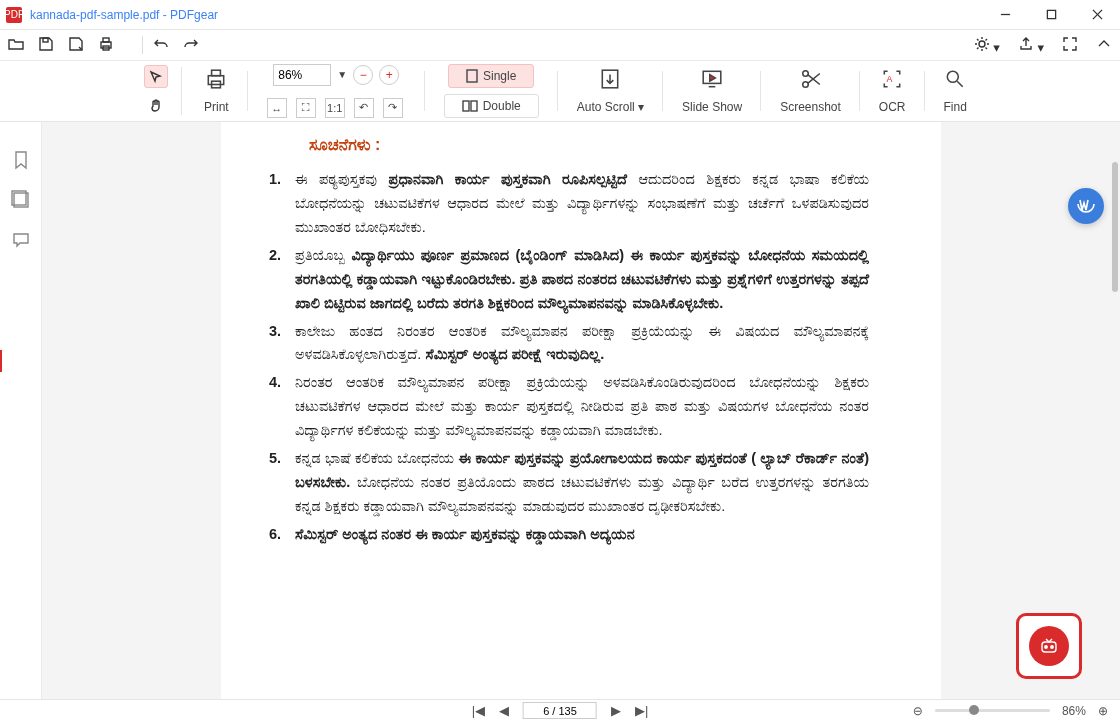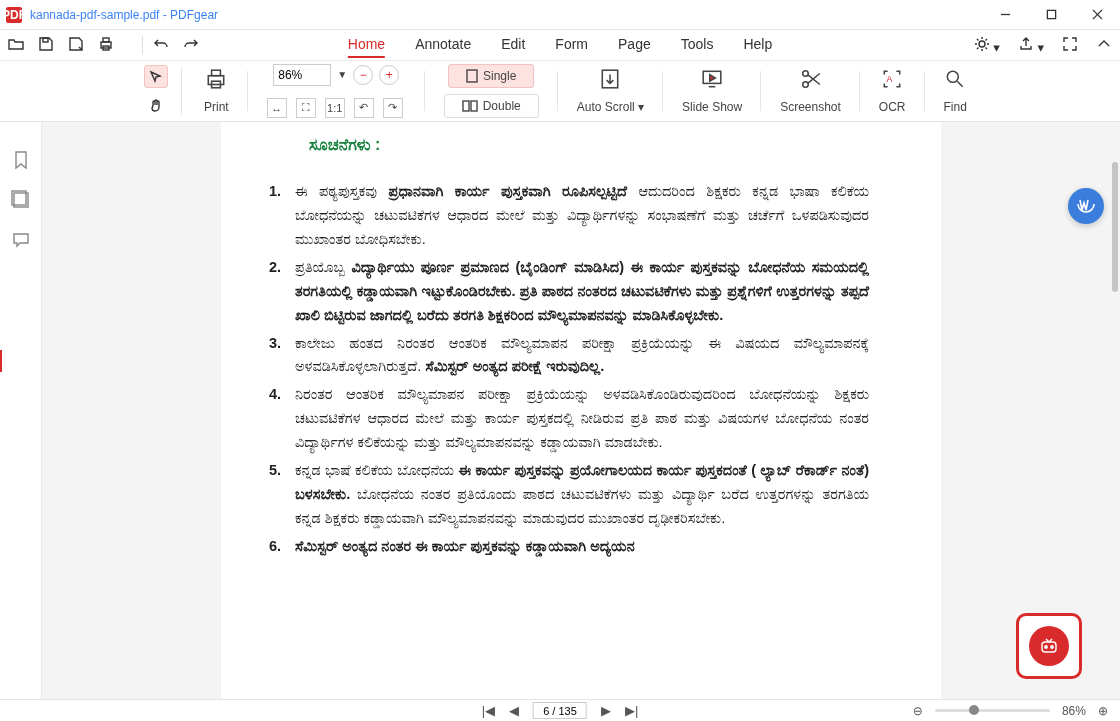--- a/index.html
+++ b/index.html
@@ -1,20 +1,20 @@
 <!DOCTYPE html>
 <html><head>
 <meta charset="utf-8">
 <style>
 * { box-sizing: border-box; margin: 0; padding: 0; font-family: "Segoe UI", Arial, sans-serif; }
 body { width: 1120px; height: 721px; background: #fff; overflow: hidden; position: relative; font-size: 13px; color: #333; }
 
 
 .titlebar { height: 30px; display: flex; align-items: center; border-bottom: 1px solid #e5e5e5; }
-.app-icon { width: 16px; height: 16px; background: #d92b2b; margin: 0 8px 0 6px; border-radius: 2px; display:flex; align-items:center; justify-content:center; color:#fff; font-size:12px; font-weight:bold;}
+.app-icon { width: 16px; height: 16px; background: #d92b2b; margin: 0 8px 0 6px; border-radius: 2px; display:flex; align-items:center; justify-content:center; color:#fff; font-size:10px; font-weight:normal;}
 .title-text { font-size: 12px; color: #3b82f6; flex: 1; }
 .win-controls { display: flex; }
 .win-btn { width: 46px; height: 30px; display: flex; align-items: center; justify-content: center; cursor: pointer; }
 .win-btn svg { width: 11px; height: 11px; }
 
 
 .menubar { height: 30px; display: flex; align-items: center; padding: 0 8px; position: relative; }
 .quick-icons { display: flex; gap: 14px; margin-right: 18px; }
 .quick-icons span { cursor: pointer; }
 .sep { width:1px; height:18px; background:#ddd; margin: 0 10px; }
@@ -42,36 +42,36 @@
 .big-ic { width:22px; height:22px; margin-bottom:2px; }
 
 
 .sidebar { position:absolute; left:0; top:122px; bottom:22px; width:42px; border-right:1px solid #eaeaea; display:flex; flex-direction:column; align-items:center; gap:20px; padding-top:28px;}
 .sidebar .sbic { width:20px; height:20px; cursor:pointer; color:#888;}
 .red-mark { position:absolute; left:0; top:228px; width:2px; height:22px; background:#d92b2b;}
 
 
 .doc-area { position:absolute; left:42px; right:0; top:122px; bottom:22px; background:#f4f4f4; overflow:hidden;}
 .doc-page { background:#fff; margin:0 auto; width:720px; min-height:100%; padding: 14px 72px 10px 48px; font-size:14.5px; color:#222; font-family: "Noto Sans Kannada", Arial, sans-serif;}
-.doc-heading { color:#15803d; font-weight:bold; text-align:left; margin-bottom:26px; font-size:16px; padding-left:40px;}
+.doc-heading { color:#c2410c; font-weight:bold; text-align:left; margin-bottom:14px; font-size:16px; padding-left:40px;}
 ol.pts { list-style:none; counter-reset:it; }
 ol.pts li { display:flex; margin:0 0 4px 0; text-align:justify; line-height:1.65;}
 ol.pts li::before { counter-increment:it; content:counter(it) "."; font-weight:bold; width:26px; flex-shrink:0;}
 ol.pts li .txt { flex:1; }
 .b { font-weight:bold; }
 
 
 .vscroll { position:absolute; right:2px; top:128px; bottom:28px; width:8px;}
 .vscroll-thumb { position:absolute; right:0; top:34px; width:6px; height:130px; background:#c4c4c4; border-radius:3px;}
 
 
 .statusbar { position:absolute; left:0; right:0; bottom:0; height:22px; border-top:1px solid #e5e5e5; display:flex; align-items:center; background:#fff;}
 .nav-group { position:absolute; left:50%; transform:translateX(-50%); display:flex; align-items:center; gap:14px;}
 .nav-btn { cursor:pointer; color:#555; font-size:13px;}
-.page-input { width:54px; height:17px; border:1px solid #ccc; font-size:11px; text-align:center;}
+.page-input { width:74px; height:17px; border:1px solid #ccc; font-size:11px; text-align:center;}
 .zoom-status { position:absolute; right:12px; display:flex; align-items:center; gap:12px; font-size:12px; color:#555;}
 .zoom-slider { width:115px; height:3px; background:#ddd; position:relative; border-radius:2px;}
 .zoom-slider::after { content:""; position:absolute; left:30%; top:-4px; width:10px; height:10px; background:#888; border-radius:50%;}
 
 
 .float-blue { position:absolute; right:16px; top:188px; width:36px; height:36px; border-radius:50%; background:#3b7ddd; display:flex; align-items:center; justify-content:center; cursor:pointer; color:#fff; box-shadow:0 2px 6px rgba(0,0,0,.2);}
 .float-bot { position:absolute; right:38px; bottom:42px; width:66px; height:66px; border:3px solid #d92b2b; border-radius:10px; display:flex; align-items:center; justify-content:center; cursor:pointer; background:#fff;}
 .float-bot .inner { width:40px; height:40px; border-radius:50%; background:#d92b2b; display:flex; align-items:center; justify-content:center; color:#fff;}
 
 svg { stroke:currentColor; fill:none; stroke-width:1.4; }
@@ -122,29 +122,20 @@
         </svg></span>
   </div>
   <div class="sep"></div>
   <div class="quick-icons">
     <span><svg width="16" height="16" viewBox="0 0 16 16">
           <path d="M5 4L2 7l3 3M2 7h8a4 4 0 014 4"></path>
         </svg></span>
     <span><svg width="16" height="16" viewBox="0 0 16 16">
           <path d="M11 4l3 3-3 3M14 7H6a4 4 0 00-4 4"></path>
         </svg></span>
-  </div>
-  <div class="menus">
-    <div class="menu-item active">Home</div>
-    <div class="menu-item">Annotate</div>
-    <div class="menu-item">Edit</div>
-    <div class="menu-item">Form</div>
-    <div class="menu-item">Page</div>
-    <div class="menu-item">Tools</div>
-    <div class="menu-item">Help</div>
   </div>
   <div class="right-icons">
     <span><svg width="16" height="16" viewBox="0 0 16 16">
           <circle cx="8" cy="8" r="3"></circle>
           <path d="M8 1v2M8 13v2M1 8h2M13 8h2M3 3l1.5 1.5M11.5 11.5L13 13M13 3l-1.5 1.5M4.5 11.5L3 13"></path>
         </svg> ▾</span>
     <span><svg width="16" height="16" viewBox="0 0 16 16">
           <path d="M8 2v8M5 5l3-3 3 3M3 10v3h10v-3"></path>
         </svg> ▾</span>
     <span><svg width="16" height="16" viewBox="0 0 16 16">

